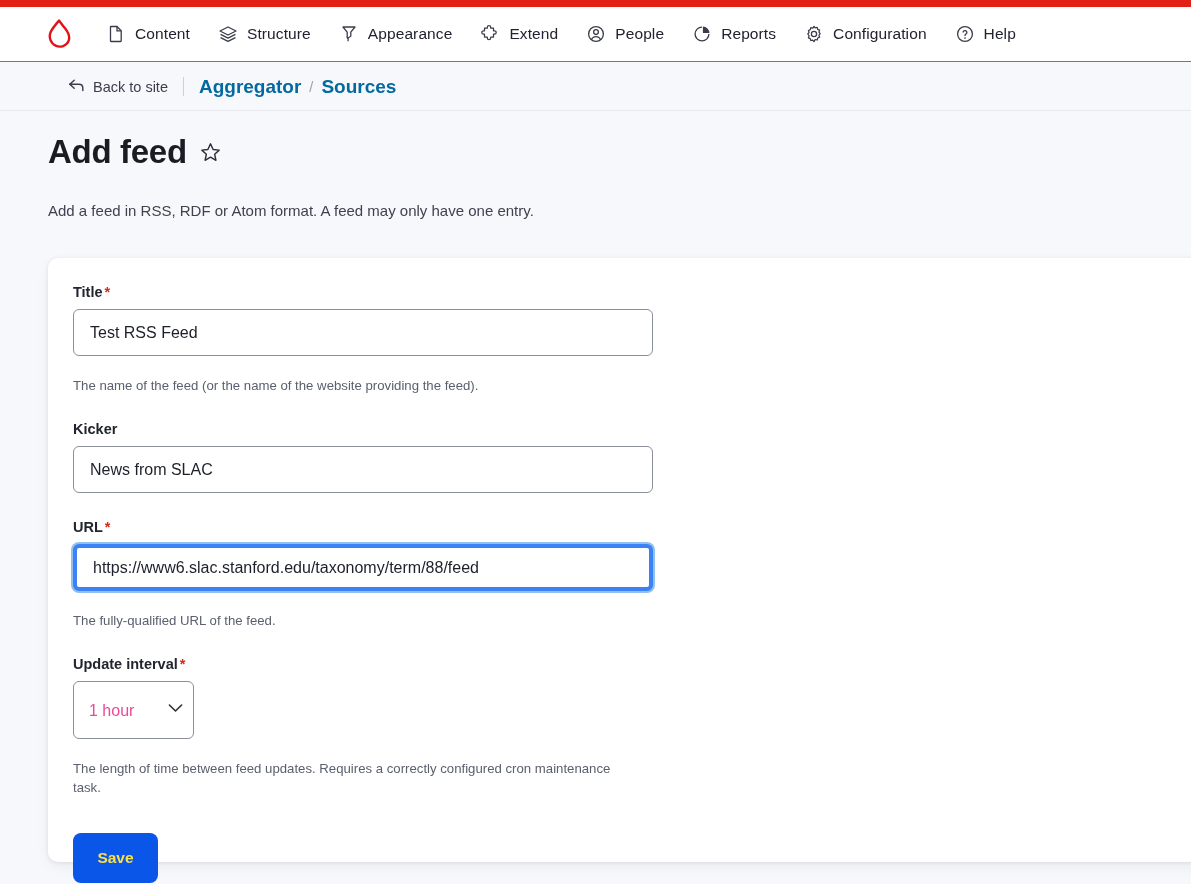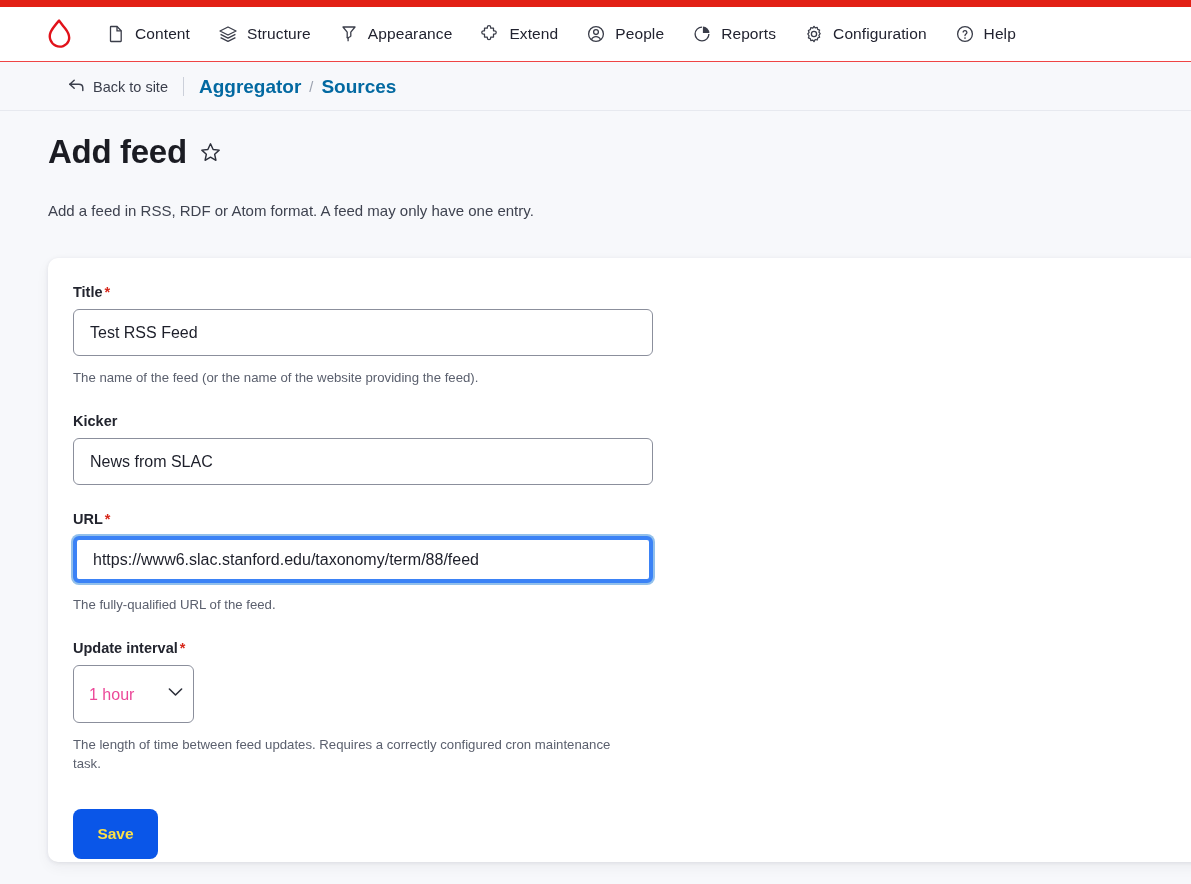--- a/index.html
+++ b/index.html
@@ -117,21 +117,21 @@
     color: #1d1f2a;
     padding: 0 16px;
     outline: none;
   }
   .textinput.focused {
     border: 4px solid #3b82f6;
     box-shadow: 0 0 0 2px #92c0eb;
   }
   .fdesc {
     font-size: 13.2px; color: #5b606e;
-    margin-top: 12px; width: 560px; line-height: 1.45;
+    margin-top: 20px; width: 560px; line-height: 1.45;
   }
   .gap { height: 26px; }
 
   .selectwrap { position: relative; width: 121px; }
   .selectbox {
     width: 121px; height: 58px;
     border: 1px solid #8b8f9c;
     border-radius: 6px;
     background: #fff;
     font-family: "Liberation Sans", sans-serif;

